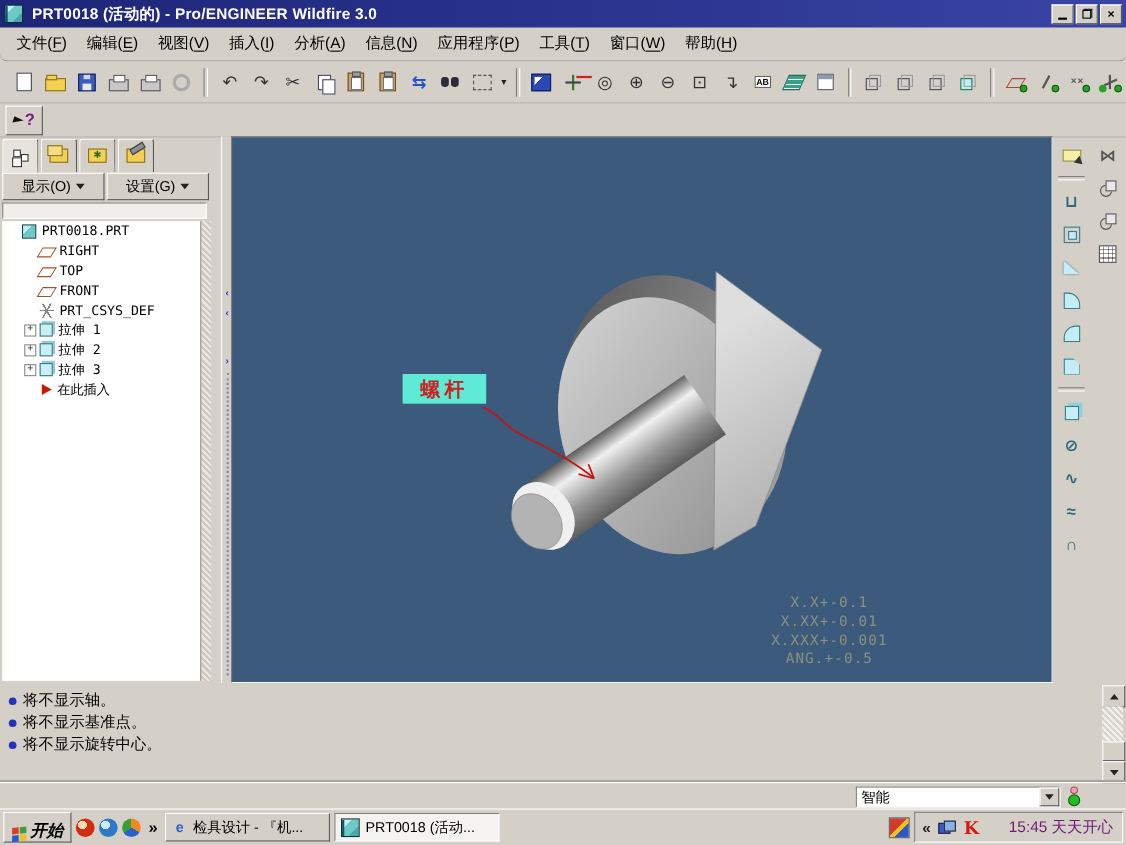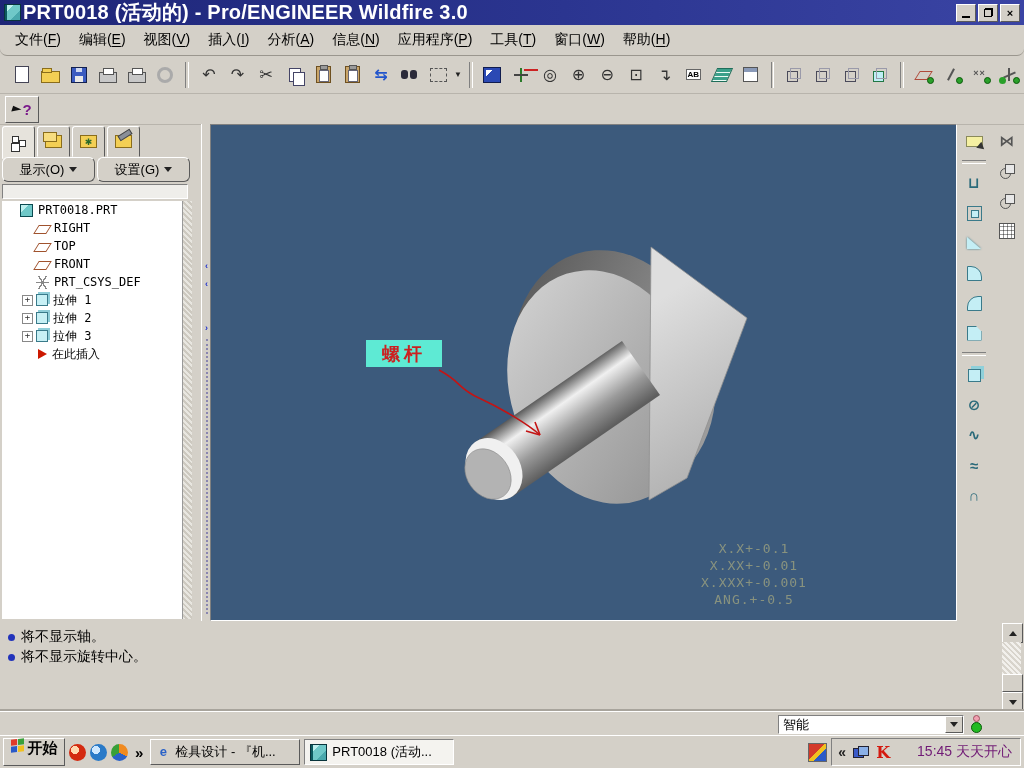--- a/index.html
+++ b/index.html
@@ -8,21 +8,21 @@
 
   
   .raised{border:1px solid;border-color:#ffffff #5a5a5a #5a5a5a #ffffff;background:#d4d0c8;}
   .sunken{border:1px solid;border-color:#808080 #ffffff #ffffff #808080;}
   .pressed{border:1px solid;border-color:#808080 #ffffff #ffffff #808080;background:#eceae2;}
 
   
   #titlebar{position:absolute;left:0;top:0;width:1024px;height:25px;
     background:linear-gradient(90deg,#1d2577,#2b3590 55%,#3a44a4);
     display:flex;align-items:center;padding:0 4px;box-sizing:border-box;color:#fff;}
-  #title-text{font-size:20px;font-weight:bold;margin-left:2px;letter-spacing:.2px;}
+  #title-text{font-size:14px;font-weight:bold;margin-left:8px;letter-spacing:.2px;}
   .app-icon{width:15px;height:15px;background:linear-gradient(135deg,#bff0ee 0 30%,#6fc8c8 30% 70%,#49a8ac 70%);
     border:1px solid #08343c;box-shadow:inset 2px 0 0 #0c5a60;}
   #win-controls{margin-left:auto;display:flex;gap:2px;}
   .wbtn{width:18px;height:16px;display:flex;align-items:center;justify-content:center;
     font-size:11px;font-weight:bold;color:#000;}
   .min-glyph{width:8px;height:2px;background:#000;margin-top:8px;}
   .restore-glyph{position:relative;width:9px;height:9px;}
   .restore-glyph::before{content:"";position:absolute;right:0;top:0;width:6px;height:6px;border:1px solid #000;}
   .restore-glyph::after{content:"";position:absolute;left:0;bottom:0;width:6px;height:6px;border:1px solid #000;background:#d4d0c8;}
 
@@ -99,21 +99,21 @@
   .nt-tree::before{content:"";position:absolute;left:0;top:0;width:5px;height:5px;border:1px solid #333;background:#fff;
     box-shadow:0 8px 0 #fff,0 8px 0 1px #333;}
   .nt-tree::after{content:"";position:absolute;right:0;top:4px;width:5px;height:5px;border:1px solid #333;background:#fff;}
   .nt-folders{width:15px;height:11px;background:#f3cf54;border:1px solid #8a6d1c;position:relative;}
   .nt-folders::before{content:"";position:absolute;left:-3px;top:-4px;width:12px;height:8px;background:#f7dd80;border:1px solid #8a6d1c;}
   .nt-fav{width:15px;height:11px;background:#f3cf54;border:1px solid #8a6d1c;display:flex;align-items:center;justify-content:center;
     font-size:9px;color:#2a6a2a;}
   .nt-tools{width:15px;height:11px;background:#f3cf54;border:1px solid #8a6d1c;position:relative;}
   .nt-tools::after{content:"";position:absolute;left:2px;top:-4px;width:12px;height:4px;background:#8a8f98;border:1px solid #444;transform:rotate(-32deg);}
   #panel-buttons{position:absolute;left:2px;top:33px;width:188px;height:25px;display:flex;gap:2px;}
-  .pbtn{flex:1;height:23px;display:flex;align-items:center;justify-content:center;gap:5px;font-size:13px;border-radius:6px;}
+  .pbtn{flex:1;height:23px;display:flex;align-items:center;justify-content:center;gap:5px;font-size:13px;}
   .pbtn .tri{width:0;height:0;border-left:4px solid transparent;border-right:4px solid transparent;border-top:5px solid #222;}
   #tree-filter{position:absolute;left:2px;top:60px;width:184px;height:13px;background:#efeeea;}
   #tree-box{position:absolute;left:2px;top:77px;width:180px;height:418px;background:#ffffff;overflow:hidden;}
   #tree-scroll{position:absolute;left:182px;top:77px;width:9px;height:418px;
     background:repeating-linear-gradient(45deg,#e8e6e0 0 2px,#cdc9c0 2px 4px);border-left:1px solid #999;}
   .tree-item{display:flex;align-items:center;height:18px;font-family:"DejaVu Sans Mono","Liberation Mono",monospace;
     font-size:12px;white-space:nowrap;padding-left:4px;}
   .tree-item.indent-1{padding-left:20px;}
   .expander{width:9px;height:9px;border:1px solid #888;background:#fff;font-size:9px;line-height:7px;text-align:center;
     margin-right:3px;color:#333;flex:none;}
@@ -187,22 +187,22 @@
     align-items:center;box-sizing:border-box;font-size:13px;padding-left:4px;}
   #filter-arrow{margin-left:auto;width:16px;height:15px;display:flex;align-items:center;justify-content:center;}
   #filter-arrow .tri{width:0;height:0;border-left:4px solid transparent;border-right:4px solid transparent;border-top:5px solid #222;}
   #traffic-light{position:absolute;left:970px;top:3px;width:12px;height:18px;}
   #traffic-light::before{content:"";position:absolute;left:3px;top:0;width:5px;height:5px;border-radius:50%;background:#f0a0b0;border:1px solid #a05060;}
   #traffic-light::after{content:"";position:absolute;left:1px;top:7px;width:9px;height:9px;border-radius:50%;background:#22bb22;border:1px solid #0a5a0a;}
 
   
   #taskbar{position:absolute;left:0;top:735px;width:1024px;height:33px;background:#d4d0c8;border-top:1px solid #fff;
     display:flex;align-items:center;padding:0 3px;box-sizing:border-box;gap:4px;}
-  #start-btn{width:60px;height:26px;display:flex;align-items:flex-start;justify-content:center;gap:4px;
-    font-size:15px;font-weight:bold;}
+  #start-btn{width:60px;height:26px;display:flex;align-items:flex-end;justify-content:center;gap:4px;
+    font-size:15px;font-weight:bold;font-style:italic;}
   .winflag{width:13px;height:13px;display:grid;grid-template-columns:6px 6px;grid-template-rows:6px 6px;gap:1px;transform:skewY(-6deg);}
   .winflag i{display:block;}
   .winflag i:nth-child(1){background:#e03a2a;}
   .winflag i:nth-child(2){background:#3aa03a;}
   .winflag i:nth-child(3){background:#2a5ac8;}
   .winflag i:nth-child(4){background:#f0c020;}
   .ql-icon{width:17px;height:17px;border-radius:50%;}
   #ql1{background:radial-gradient(circle at 35% 35%,#ffd9b0 0 25%,#d42a10 26%);}
   #ql2{background:radial-gradient(circle at 35% 35%,#cfe8ff 0 25%,#2a7ac8 26%);}
   #ql3{background:conic-gradient(#f08a20 0 33%,#2a62c8 33% 66%,#38a038 66%);}
@@ -556,20 +556,24 @@
   </div>
 
   <div id="messages">
 
   <div class="msg-line">
       <span class="bullet"></span>
       <span>将不显示轴。</span>
     </div>
       <div class="msg-line">
       <span class="bullet"></span>
+      <span>将不显示基准点。</span>
+    </div>
+      <div class="msg-line">
+      <span class="bullet"></span>
       <span>将不显示旋转中心。</span>
     </div>
     </div>
   <div id="msg-scroll">
     <div class="sbtn raised" style="top:1px">
         <span class="tri-up"></span>
       </div>
     <div id="msg-track"></div>
     <div id="msg-thumb" class="raised"></div>
     <div class="sbtn raised" style="top:70px">

